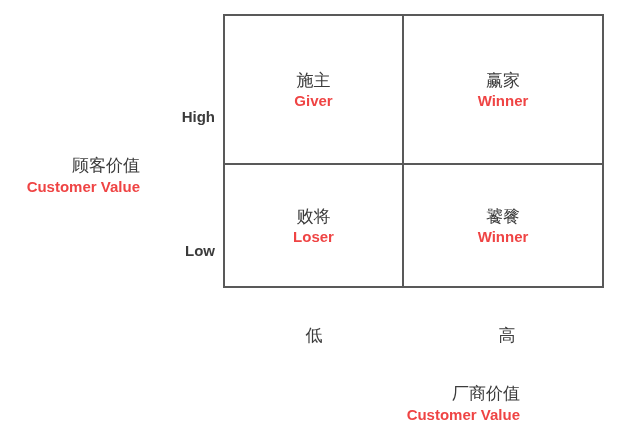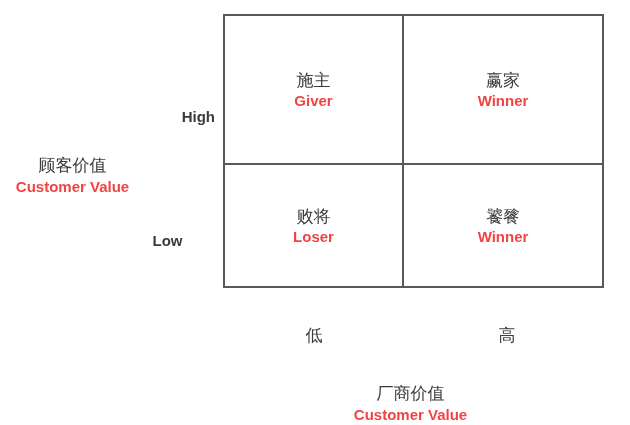--- a/index.html
+++ b/index.html
@@ -53,39 +53,39 @@
   .tick-y {
     position: absolute;
     left: 120px;
     width: 95px;
     text-align: right;
     font-weight: bold;
     font-size: 15px;
     line-height: 20px;
   }
   .tick-high { top: 82px; margin-top: 25px; }
-  .tick-low  { top: 231px; text-align: center; }
+  .tick-low  { top: 241px; }
   .tick-x {
     position: absolute;
     width: 60px;
     text-align: center;
     font-family: "DejaVu Serif", "Liberation Serif", serif;
     font-size: 17px;
     line-height: 22px;
     top: 324px;
   }
   .tick-di  { left: 284px; }
   .tick-gao { left: 477px; }
   
   .axis-title {
     position: absolute;
-    text-align: center;
+    text-align: right;
   }
   .y-title { left: 5px; top: 154px; width: 135px; }
-  .x-title { left: 308px; top: 382px; width: 205px; }
+  .x-title { left: 315px; top: 382px; width: 205px; }
   .axis-title .zh { display: block; }
   .axis-title .en { display: block; line-height: 21px; }
 </style>
 </head>
 <body>
 
 <div class="canvas">
 
   <div class="axis-title y-title">
     <span class="zh">顾客价值</span>

